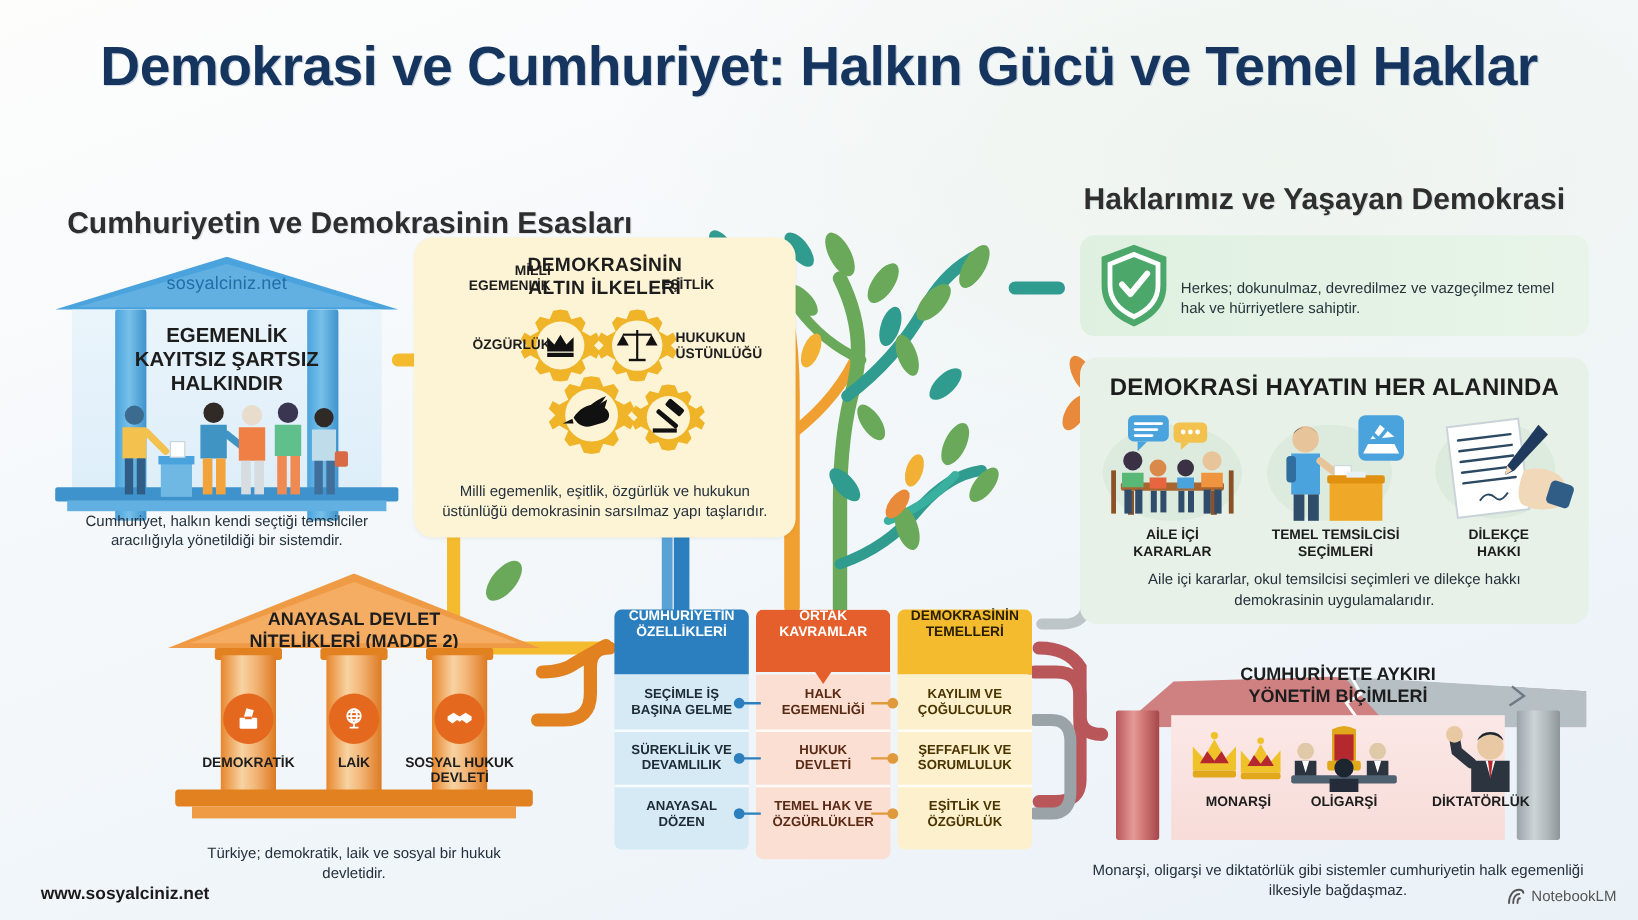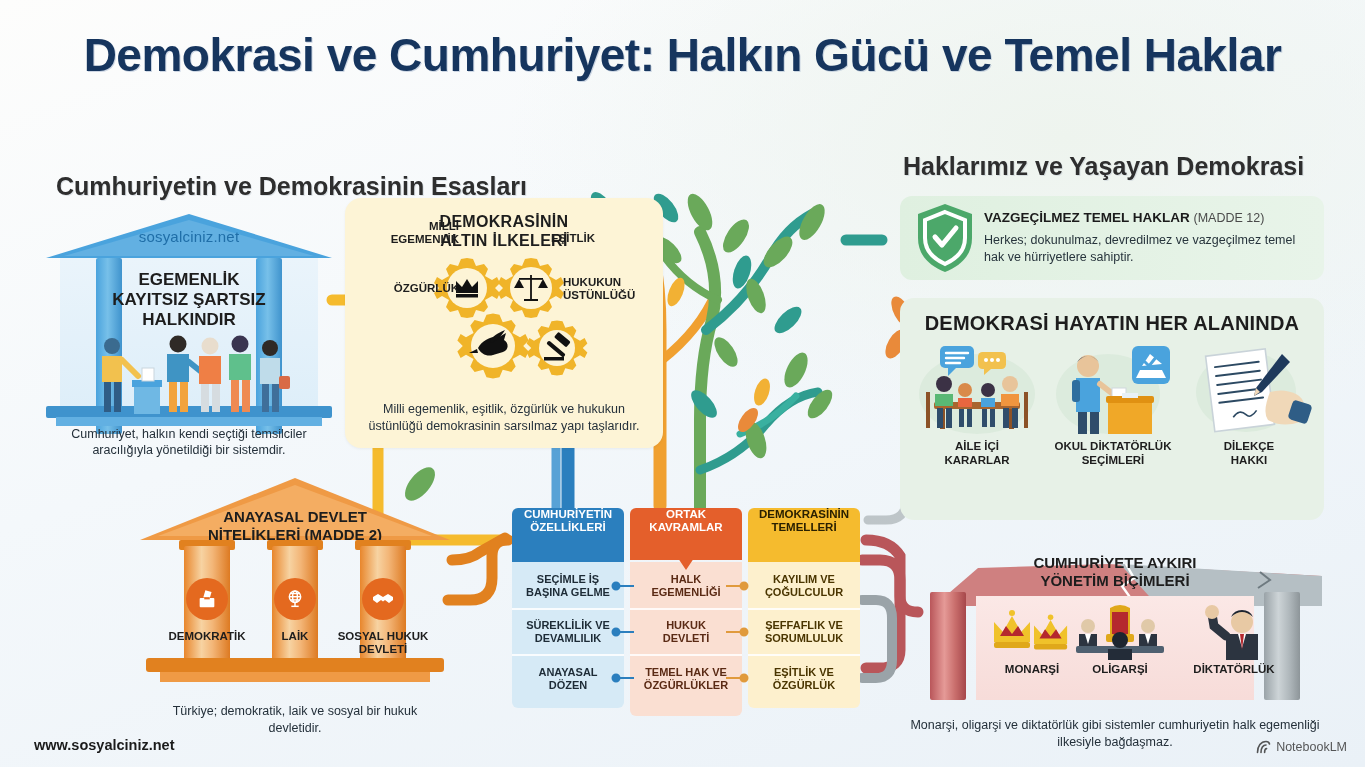--- a/index.html
+++ b/index.html
@@ -560,24 +560,20 @@
       </g>
     </svg>
   </div>
 
   <div class="abs" id="card-haklar">
     <svg class="abs" style="left:14px;top:6px" width="62" height="72" viewBox="0 0 62 72">
       <path d="M31 2 L58 12 V36 C58 54 46 64 31 70 C16 64 4 54 4 36 V12 Z" fill="#4ca86a"></path>
       <path d="M31 10 L51 18 V36 C51 49 42 57 31 62 C20 57 11 49 11 36 V18 Z" fill="none" stroke="#ffffff" stroke-width="4"></path>
       <path d="M21 35 L28 43 L42 26" fill="none" stroke="#ffffff" stroke-width="5" stroke-linecap="round" stroke-linejoin="round"></path>
     </svg>
-    <div id="hak-title">
-      <span>VAZGEÇİLMEZ TEMEL HAKLAR</span>
-      <span class="madde">(MADDE 12)</span>
-    </div>
     <div id="hak-text">Herkes; dokunulmaz, devredilmez ve vazgeçilmez temel hak ve hürriyetlere sahiptir.</div>
   </div>
 
   <div class="abs" id="card-hayat">
     <div id="hy-title">DEMOKRASİ HAYATIN HER ALANINDA</div>
 
     <div class="hy-item" id="hy0">
       <div class="hy-art">
         <svg viewBox="0 0 126 96" width="126" height="96">
           <ellipse cx="63" cy="54" rx="58" ry="40" fill="#dcebdd"></ellipse>
@@ -649,21 +645,21 @@
           <rect x="40" y="72" width="9" height="22" fill="#2f4d6b"></rect>
           <path d="M50 44 L68 58" stroke="#e8c49a" stroke-width="6" stroke-linecap="round"></path>
           <rect x="62" y="48" width="14" height="14" fill="#fff" stroke="#cfd8de"></rect>
 
           <rect x="58" y="60" width="44" height="34" fill="#f0a828"></rect>
           <rect x="56" y="56" width="48" height="7" rx="2" fill="#e09112"></rect>
           <rect x="72" y="53" width="16" height="5" fill="#e8f1f6"></rect>
         </svg>
       </div>
       <div class="hy-lbl">
-        <div>OKUL DİKTATÖRLÜK</div>
+        <div>TEMEL TEMSİLCİSİ</div>
         <div>SEÇİMLERİ</div>
       </div>
     </div>
 
     <div class="hy-item" id="hy2">
       <div class="hy-art">
         <svg viewBox="0 0 126 96" width="126" height="96">
           <ellipse cx="60" cy="52" rx="50" ry="40" fill="#dcebdd"></ellipse>
           <g transform="rotate(-7 56 50)">
             <rect x="24" y="12" width="60" height="76" fill="#ffffff" stroke="#c9d3d9" stroke-width="1.6"></rect>
@@ -682,20 +678,21 @@
           <path d="M84 52 q14 -4 26 2 q8 4 8 12 l-4 16 q-18 6 -32 -2 q-6 -8 2 -28z" fill="#f0d8b8"></path>
           <rect x="104" y="62" width="20" height="20" rx="4" fill="#2f5d86" transform="rotate(18 114 72)"></rect>
         </svg>
       </div>
       <div class="hy-lbl">
         <div>DİLEKÇE</div>
         <div>HAKKI</div>
       </div>
     </div>
 
+    <div id="hy-caption">Aile içi kararlar, okul temsilcisi seçimleri ve dilekçe hakkı demokrasinin uygulamalarıdır.</div>
   </div>
 
   <div class="abs" id="card-aykiri">
     <svg class="abs" style="left:0;top:14px;width:414px;height:44px" viewBox="0 0 414 44" preserveAspectRatio="none">
       <polygon points="26,44 70,6 200,2 414,14 414,44" fill="#cf8080"></polygon>
       <polygon points="212,2 414,14 414,44 250,44" fill="#b5bfc4"></polygon>
       <path d="M218 2 L226 16 L214 24 L224 38 L216 44" fill="none" stroke="#ffffff" stroke-width="2.4"></path>
       <path d="M352 10 L362 18 L350 26" fill="none" stroke="#6e7a80" stroke-width="2"></path>
     </svg>
     <div id="ay-panel"></div>

